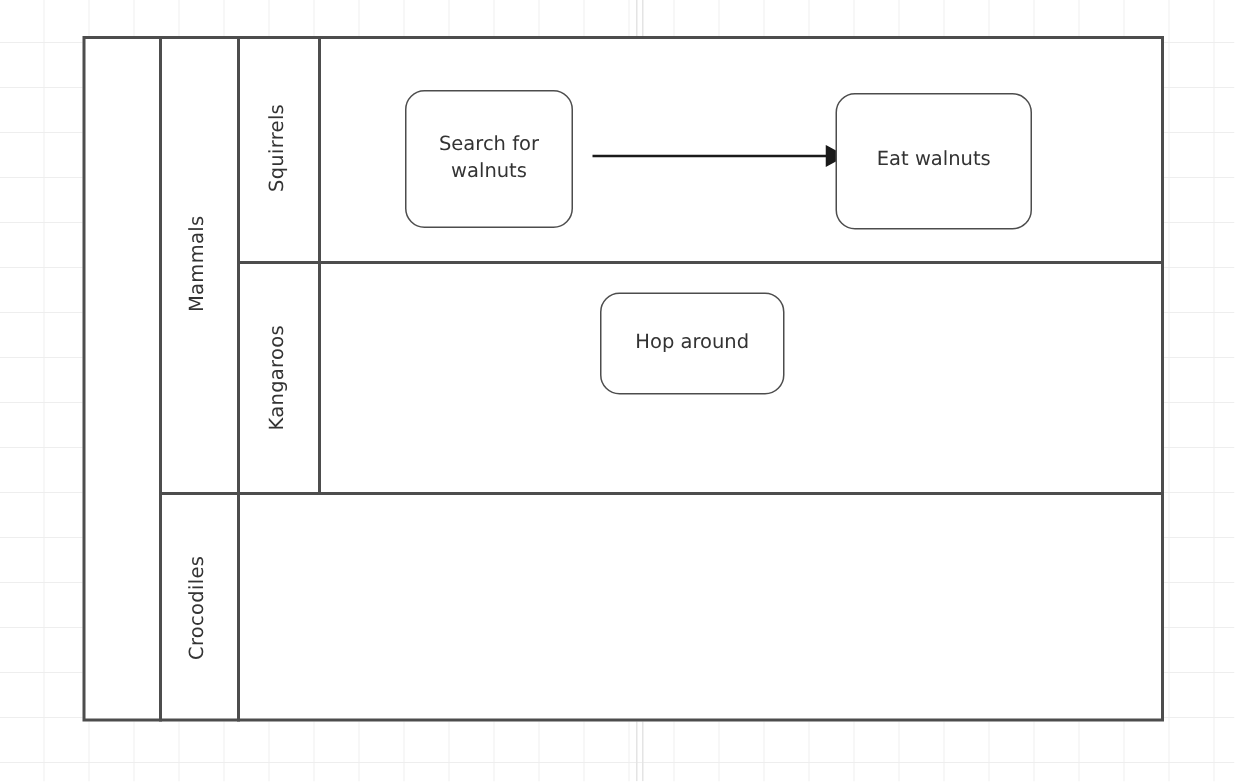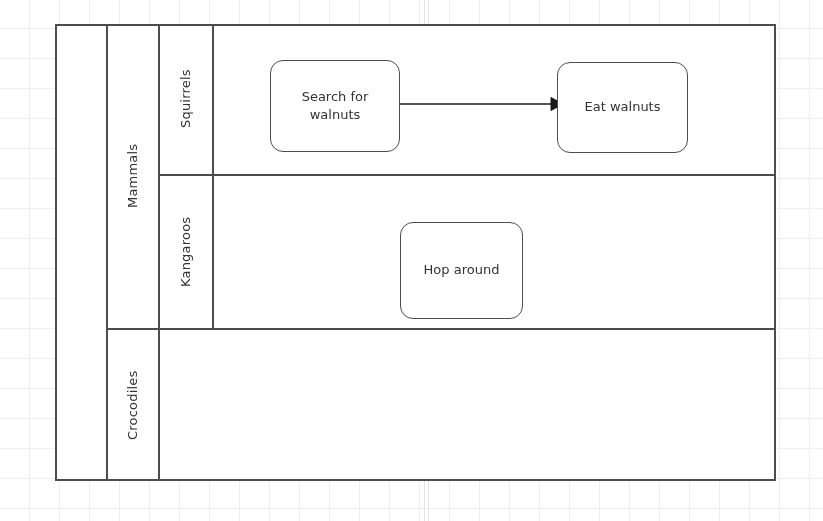--- a/index.html
+++ b/index.html
@@ -142,21 +142,21 @@
 
     <div class="vlabel" style="left:51px; top:306px; width:52px; height:151px;">Crocodiles</div>
 
     <svg class="edge-svg" viewBox="0 0 721 457" width="721" height="457">
       <g>
         <line x1="340" y1="80" x2="496" y2="80" stroke="#1a1a1a" stroke-width="1.6"></line>
         <polygon points="496,73.5 508,80 496,86.5" fill="#1a1a1a" stroke="#1a1a1a" stroke-width="1"></polygon>
       </g>
     </svg>
 
-    <div class="task" style="left:215px; top:36px; width:130px; height:92px;">Search for walnuts</div>
+    <div class="task" style="left:215px; top:36px; width:112px; height:92px;">Search for walnuts</div>
 
     <div class="task" style="left:502px; top:38px; width:131px; height:91px;">Eat walnuts</div>
 
-    <div class="task" style="left:345px; top:198px; width:123px; height:97px;">Hop around</div>
+    <div class="task" style="left:345px; top:171px; width:123px; height:68px;">Hop around</div>
 
 
   </div>
 </div>
 
 </body></html>

